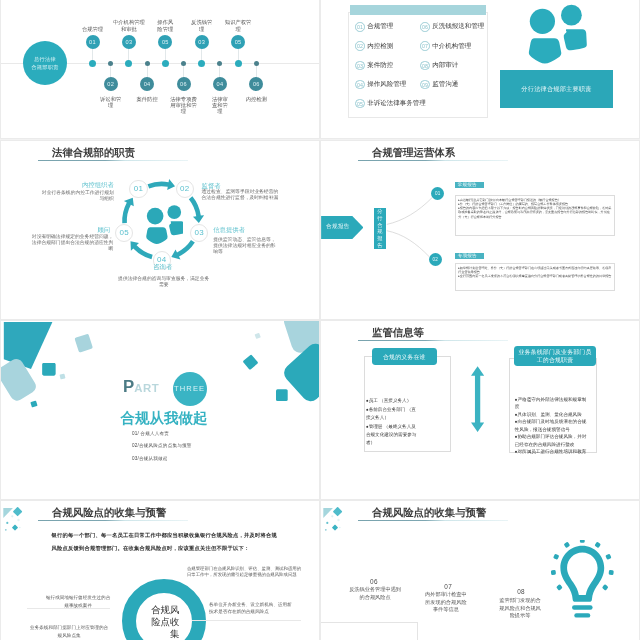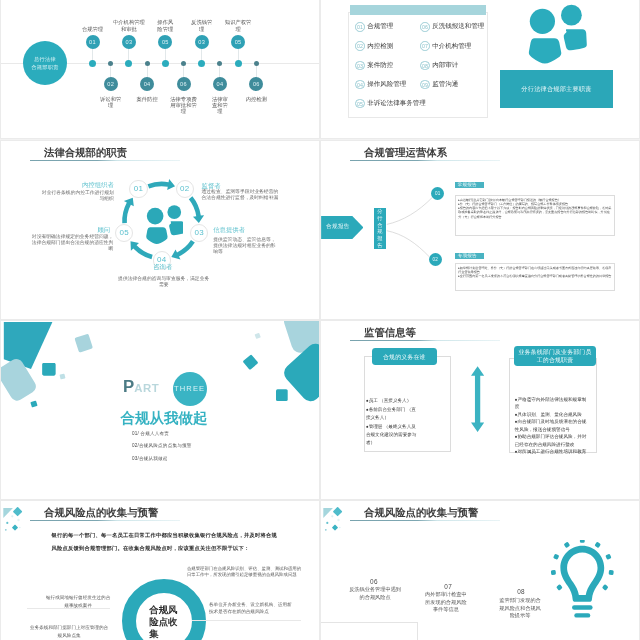--- a/index.html
+++ b/index.html
@@ -5,21 +5,21 @@
   html,body{margin:0;padding:0;}
   body{width:640px;height:640px;overflow:hidden;background:#f2f2f2;
        font-family:"Liberation Sans",sans-serif;-webkit-font-smoothing:antialiased;}
   #grid{position:absolute;left:0;top:0;width:640px;height:640px;}
   .slide{position:absolute;width:318px;height:178px;background:#fff;overflow:hidden;
          box-shadow:0 0 0 1px #ebebeb;}
   .s-r0{top:-40px;} .s-r1{top:141px;} .s-r2{top:321px;} .s-r3{top:501px;}
   .s-c0{left:1px;} .s-c1{left:321px;}
 
   
-  .hdr{position:absolute;left:43px;top:5.7px;}
+  .hdr{position:absolute;left:51px;top:5.7px;}
   .hdr .ttl{font-size:10.4px;font-weight:bold;color:#3c3c3c;letter-spacing:0;
             white-space:nowrap;line-height:11px;}
   .hdr .bar{position:absolute;left:-13.8px;top:13.4px;width:150.1px;height:1.4px;
             background:linear-gradient(90deg,#79a3ae 0%,#7ea7b2 45%,#cfe6ea 58%,#e9f4f6 100%);}
 
   
   .tl-line{position:absolute;left:0;top:103px;width:318px;height:1px;background:#e9e9e9;}
   .tl-hub{position:absolute;left:22px;top:81px;width:44px;height:44px;border-radius:50%;
           background:#2bacbd;color:#d8f2f5;font-size:5.2px;line-height:8px;
           display:flex;flex-direction:column;align-items:center;justify-content:center;
@@ -104,22 +104,22 @@
   .rs-txt-r{left:193.7px;top:74.8px;width:75px;line-height:7.5px;}
   .rs-arrow{position:absolute;left:150.4px;top:37.4px;width:13.2px;height:82.3px;fill:#3bb3c2;}
 
   
   .rk-deco{position:absolute;left:0;top:0;width:320px;height:178px;}
   .rk-intro{position:absolute;left:50.6px;top:28.4px;width:227px;font-size:5.3px;font-weight:bold;
             line-height:12.9px;color:#2e2e2e;letter-spacing:.2px;}
   .rk-ring{position:absolute;left:121.2px;top:78.2px;width:84.3px;height:84.3px;border-radius:50%;
            border:14.9px solid #2ba9ba;box-sizing:border-box;
            display:flex;align-items:center;justify-content:center;}
-  .rk-ring-label{width:30px;font-size:9.4px;line-height:11.6px;font-weight:bold;color:#2e2e2e;
-                 text-align:left;margin-top:1px;}
+  .rk-ring-label{width:30px;font-size:9.4px;line-height:11.6px;font-weight:normal;color:#2e2e2e;
+                 text-align:right;margin-top:1px;}
   .rk-item{position:absolute;font-size:4.6px;line-height:7.7px;color:#555;}
   .rk-rule{position:absolute;height:1px;background:#e8e8e8;}
 
   
   .bl-num{position:absolute;font-size:6.4px;color:#4a4a4a;text-align:center;width:30px;
           letter-spacing:.4px;line-height:6.4px;}
   .bl-txt{position:absolute;font-size:5.19px;line-height:7.4px;color:#555;text-align:center;}
   .bl-icon{position:absolute;left:226.6px;top:38.7px;width:68.6px;height:84.7px;fill:#2ba9ba;}
   .bl-box{position:absolute;left:-1px;top:120.5px;width:97.5px;height:40px;
           border:.8px solid #e4e4e4;background:#fff;box-sizing:border-box;}

